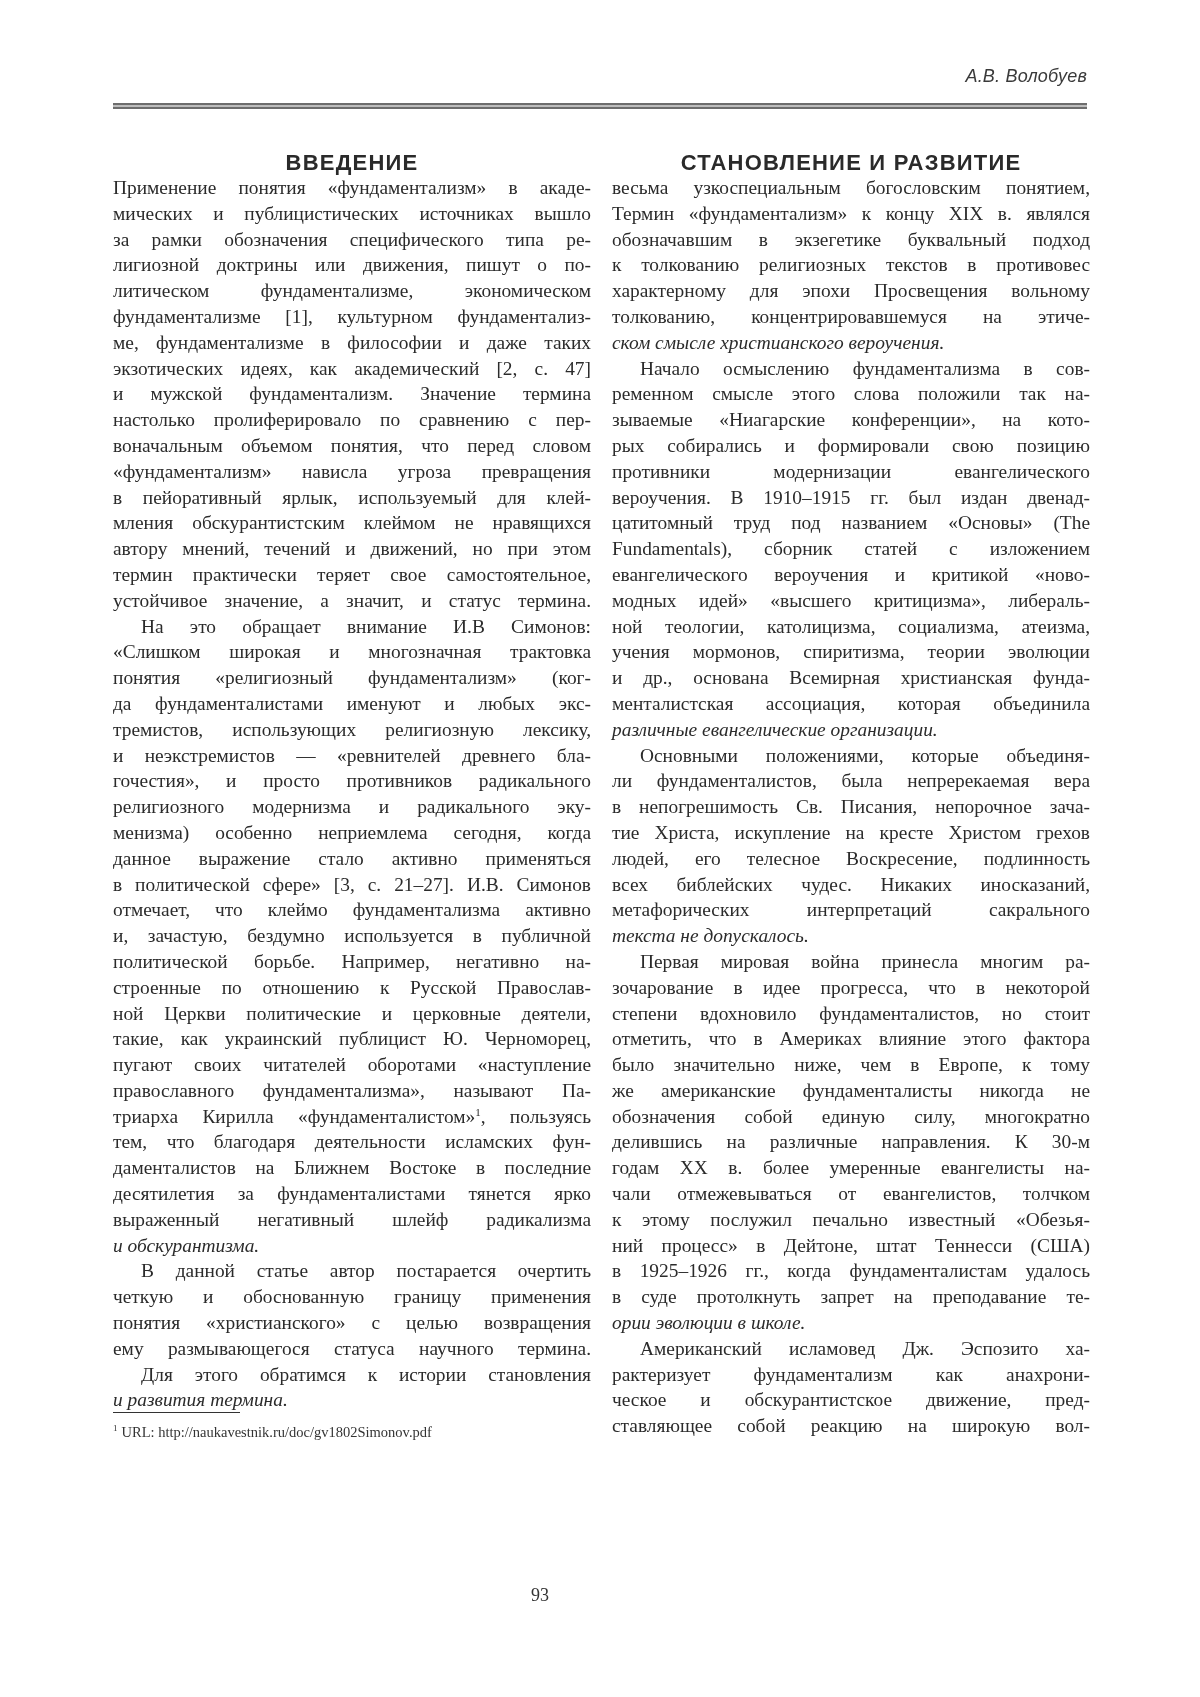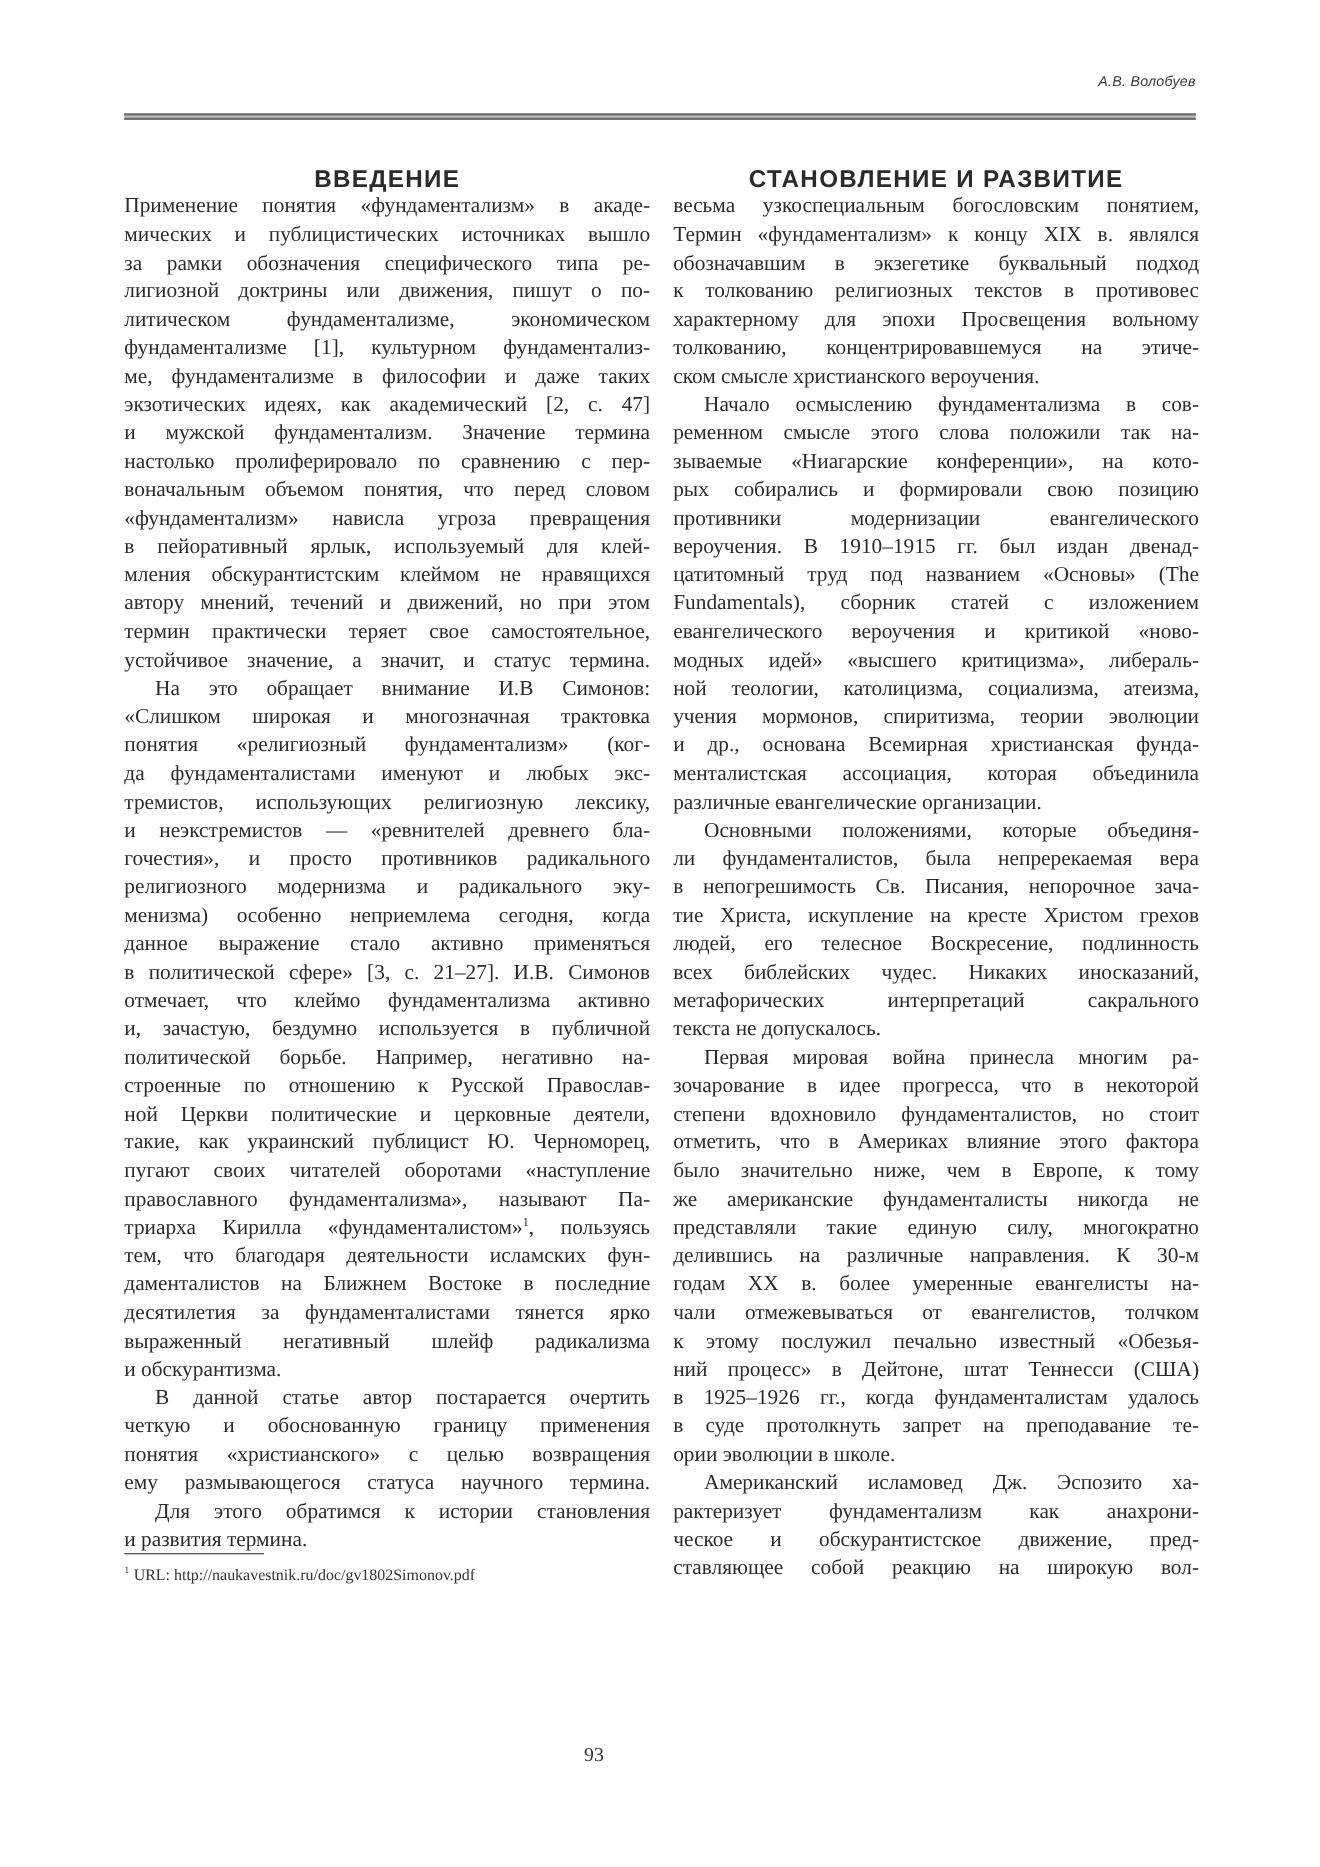--- a/index.html
+++ b/index.html
@@ -4,21 +4,21 @@
   <style>
     html, body { margin: 0; padding: 0; background: #ffffff; }
     body {
       width: 1200px; height: 1697px; position: relative; overflow: hidden;
       color: #2b2b2b;
       font-family: "Liberation Serif", "DejaVu Serif", serif;
     }
     .running-head {
       position: absolute; top: 66px; right: 113px;
       font-family: "Liberation Sans", "DejaVu Sans", sans-serif;
-      font-style: italic; font-size: 13px; color: #3a3a3a; letter-spacing: 0.2px;
+      font-style: italic; font-size: 18px; color: #3a3a3a; letter-spacing: 0.2px;
     }
     .head-rule {
       position: absolute; top: 103px; left: 113px; width: 974px; height: 6px;
       border-top: 2px solid #6d6d6d; border-bottom: 2px solid #6d6d6d;
       box-sizing: border-box; background: #bdbdbd;
     }
     .col {
       position: absolute; top: 150px; width: 478px;
       font-size: 19.4px; line-height: 25.8px; text-align: justify;
       hyphens: manual;
@@ -26,21 +26,21 @@
     .col.left { left: 113px; }
     .col.right { left: 612px; }
     .section-title {
       font-family: "Liberation Sans", "DejaVu Sans", sans-serif;
       font-weight: bold; font-size: 22px; letter-spacing: 1.2px;
       text-align: center; line-height: 25px; margin: 0; color: #2a2a2a;
     }
     .section-title .line { display: block; }
     p { margin: 0; }
     .line-block .ln { display: block; text-align: justify; text-align-last: justify; white-space: nowrap; }
-    .line-block .ln.last { text-align-last: left; }
+    .line-block .ln.last { text-align-last: left; font-style: italic; }
     sup { font-size: 11px; line-height: 0; vertical-align: super; }
     .footnote-rule {
       position: absolute; left: 113px; top: 1412px; width: 127px; height: 0;
       border-top: 1.5px solid #333;
     }
     .footnote {
       position: absolute; left: 113px; top: 1424px; font-size: 14.5px; color: #333;
     }
     .footnote sup { font-size: 9px; margin-right: 4px; }
     .page-number {
@@ -164,21 +164,21 @@
     <span class="ln last">текста не допускалось.</span>
   </p>
 
   <p class="line-block">
     <span class="ln" style="padding-left:28px">Первая мировая война принесла многим ра-</span>
     <span class="ln">зочарование в идее прогресса, что в некоторой</span>
     <span class="ln">степени вдохновило фундаменталистов, но стоит</span>
     <span class="ln">отметить, что в Америках влияние этого фактора</span>
     <span class="ln">было значительно ниже, чем в Европе, к тому</span>
     <span class="ln">же американские фундаменталисты никогда не</span>
-    <span class="ln">представляли такие единую силу, многократно</span>
+    <span class="ln">обозначения собой единую силу, многократно</span>
     <span class="ln">делившись на различные направления. К 30-м</span>
     <span class="ln">годам XX в. более умеренные евангелисты на-</span>
     <span class="ln">чали отмежевываться от евангелистов, толчком</span>
     <span class="ln">к этому послужил печально известный «Обезья-</span>
     <span class="ln">ний процесс» в Дейтоне, штат Теннесси (США)</span>
     <span class="ln">в 1925–1926 гг., когда фундаменталистам удалось</span>
     <span class="ln">в суде протолкнуть запрет на преподавание те-</span>
     <span class="ln last">ории эволюции в школе.</span>
   </p>
 

